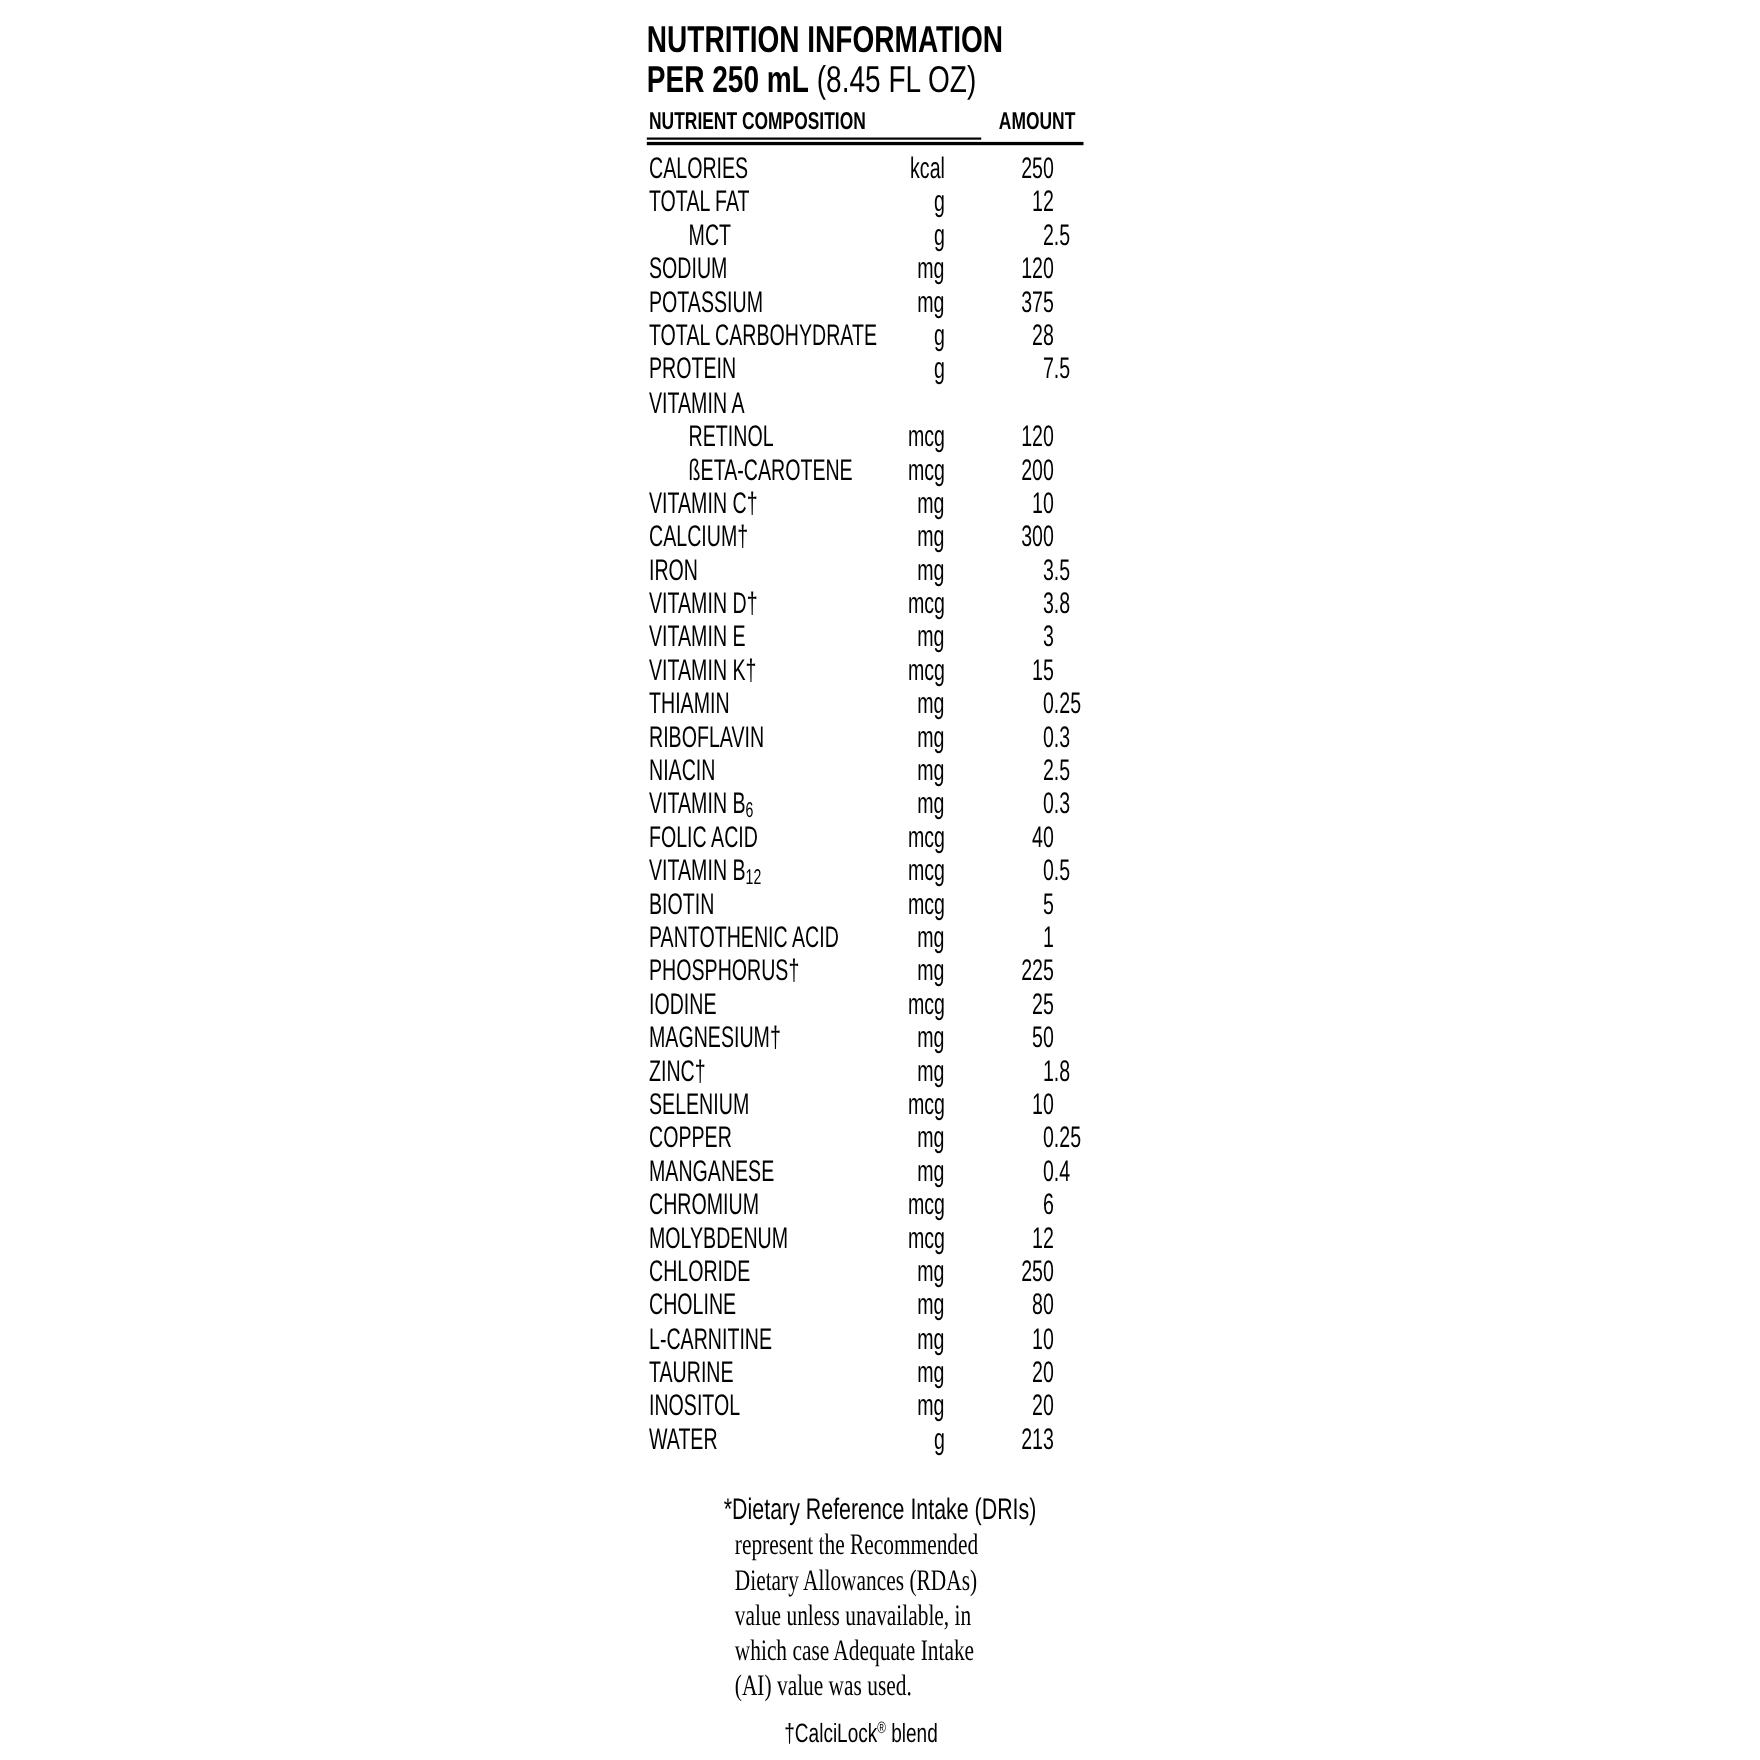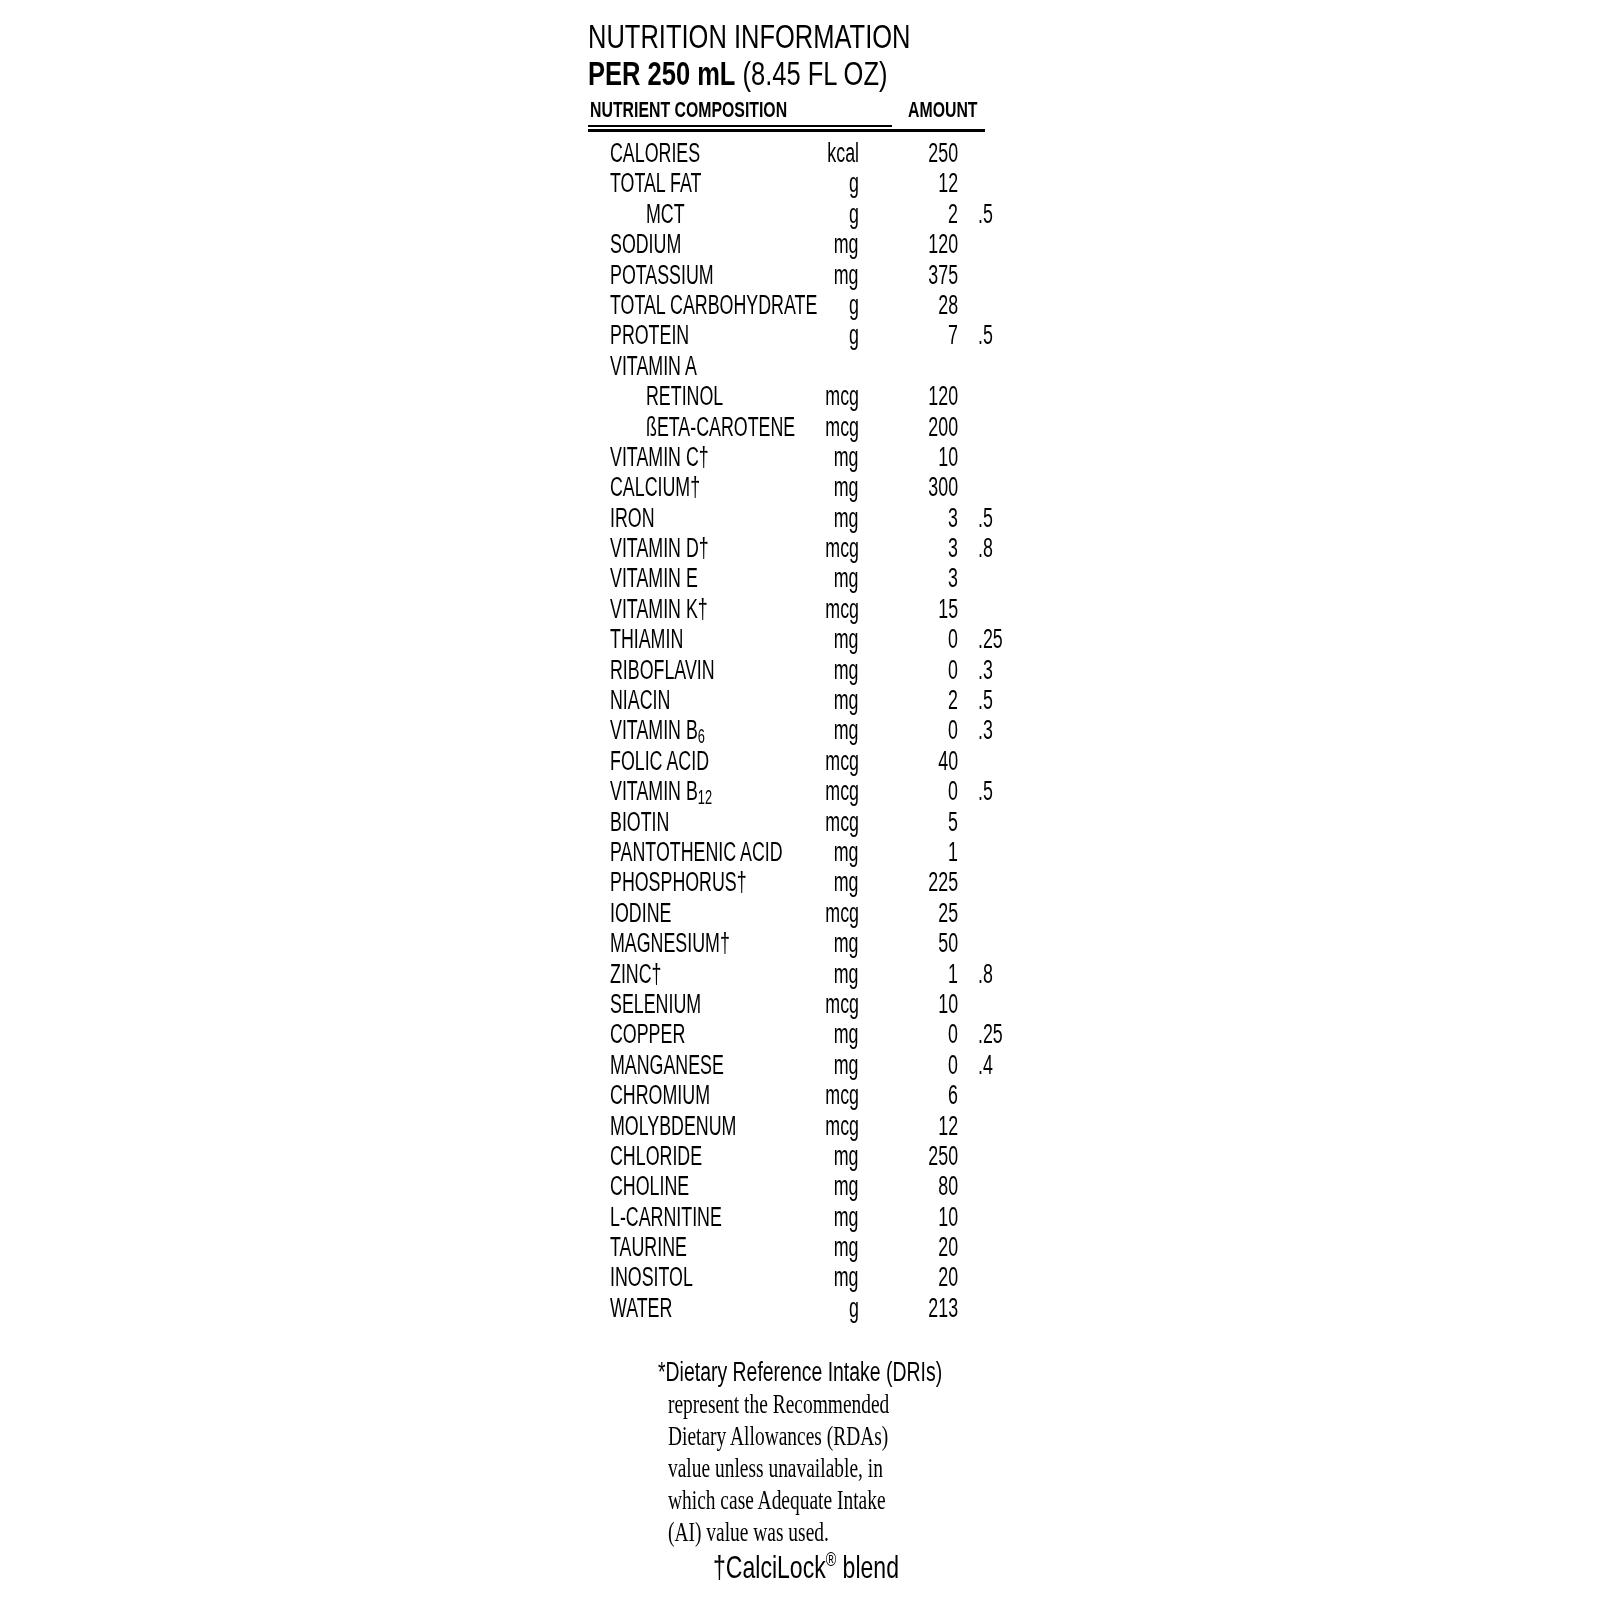--- a/index.html
+++ b/index.html
@@ -22,21 +22,21 @@
   .cxl, .cxr {
     display: inline-block;
     white-space: nowrap;
     transform: scaleX(0.66);
   }
   .cxl { transform-origin: 0 50%; }
   .cxr { transform-origin: 100% 50%; }
 
   .title-line1 {
     font-size: 34px;
-    font-weight: normal;
+    font-weight: bold;
     line-height: 37px;
     letter-spacing: 0px;
   }
   .title-line1 .cxl, .title-line2 .cxl { transform: scaleX(0.75); }
   .title-line2 {
     font-size: 34px;
     line-height: 37px;
   }
   .title-line2 .bold { font-weight: bold; }
 
@@ -64,21 +64,20 @@
     background: #000;
     margin-top: 2px;
   }
 
   .rows { margin-top: 6px; }
   .row {
     position: relative;
     height: 30.4px;
     font-size: 27px;
     line-height: 30.4px;
-    margin-left: 20px;
   }
   .row .lab  { position: absolute; left: 2px;  top: 0; }
   .row.indent .lab { left: 38px; }
   .row .unit { position: absolute; right: 126px; top: 0; }
   .row .int  { position: absolute; right: 27px;  top: 0; }
   .row .frac { position: absolute; left: 370px;  top: 0; }
   .row sub {
     font-size: 0.72em;
     line-height: 0;
     vertical-align: baseline;
@@ -92,23 +91,23 @@
     font-size: 27px;
   }
   .fn-line {
     height: 32px;
     line-height: 32px;
   }
   .fn-line .cxl { transform: scaleX(0.72); }
   .fn-line + .fn-line { padding-left: 10px; font-family: Liberation Serif, serif; }
 
   .calcilock {
-    margin-top: 3px;
+    margin-top: 13px;
     margin-left: 125px;
-    font-size: 32px;
+    font-size: 24px;
     line-height: 32px;
   }
   .calcilock .cxl { transform: scaleX(0.72); }
   .calcilock sup {
     font-size: 0.62em;
     vertical-align: super;
     line-height: 0;
   }
 </style>
 </head>

